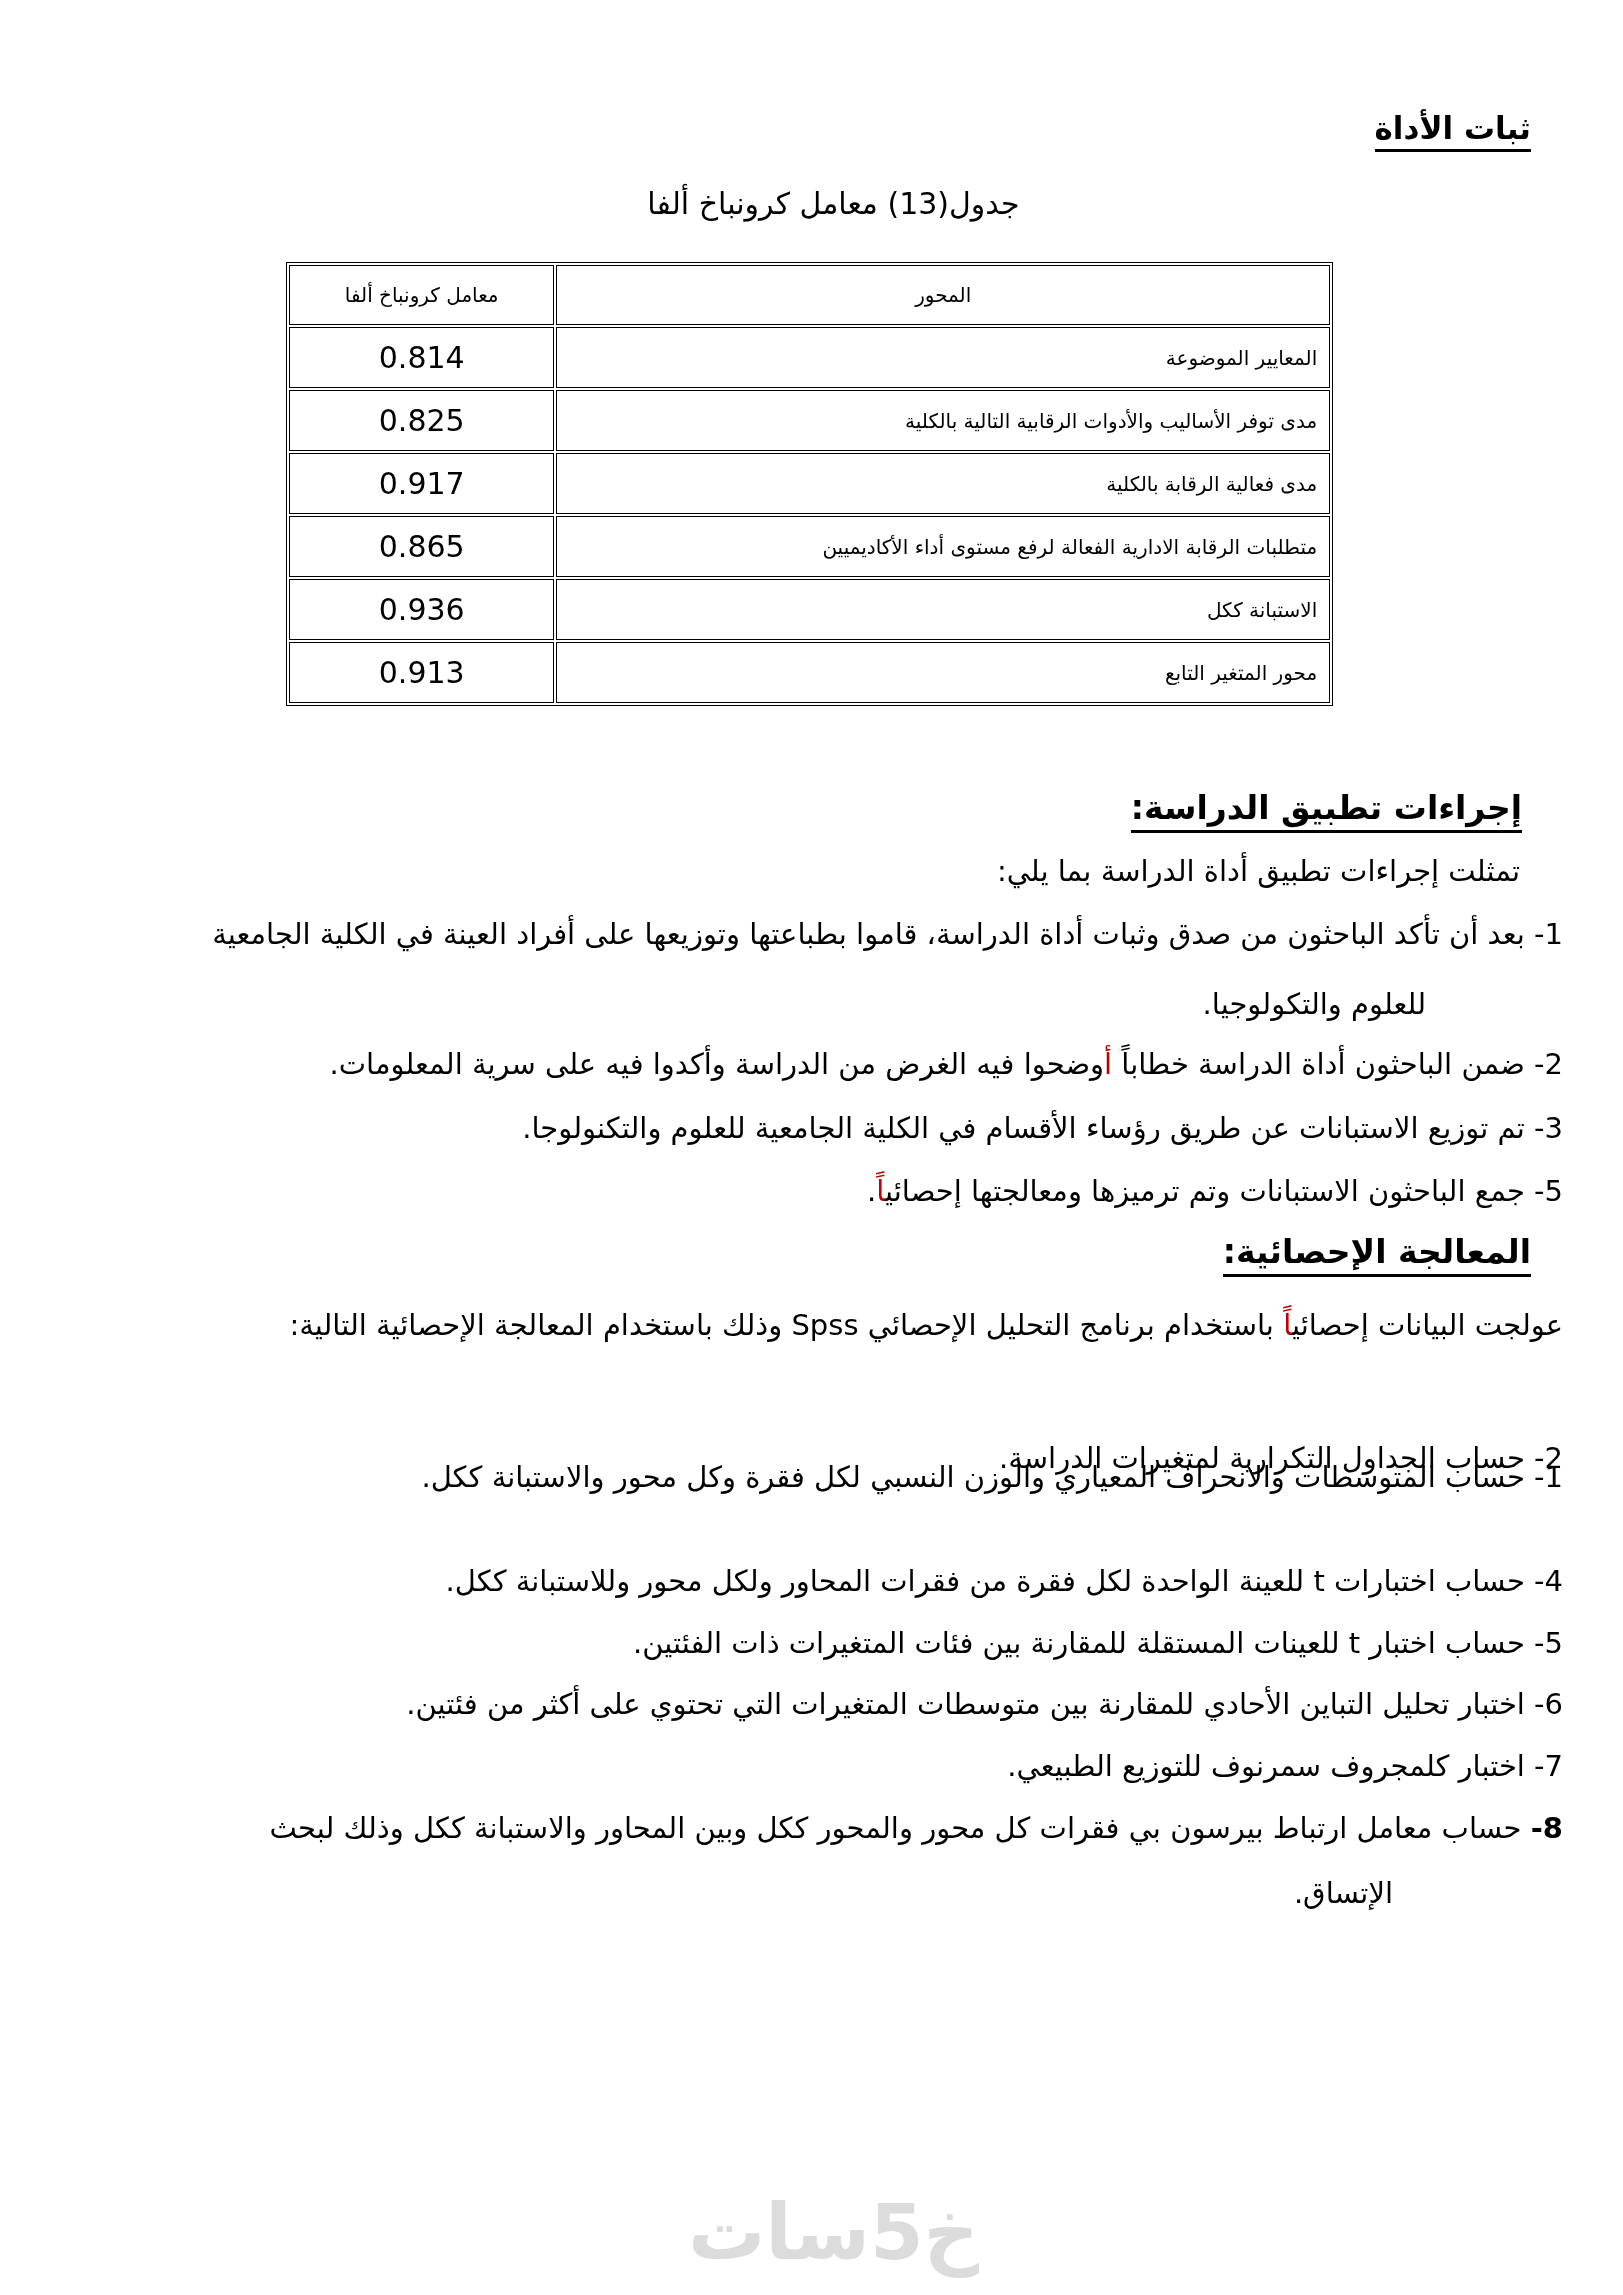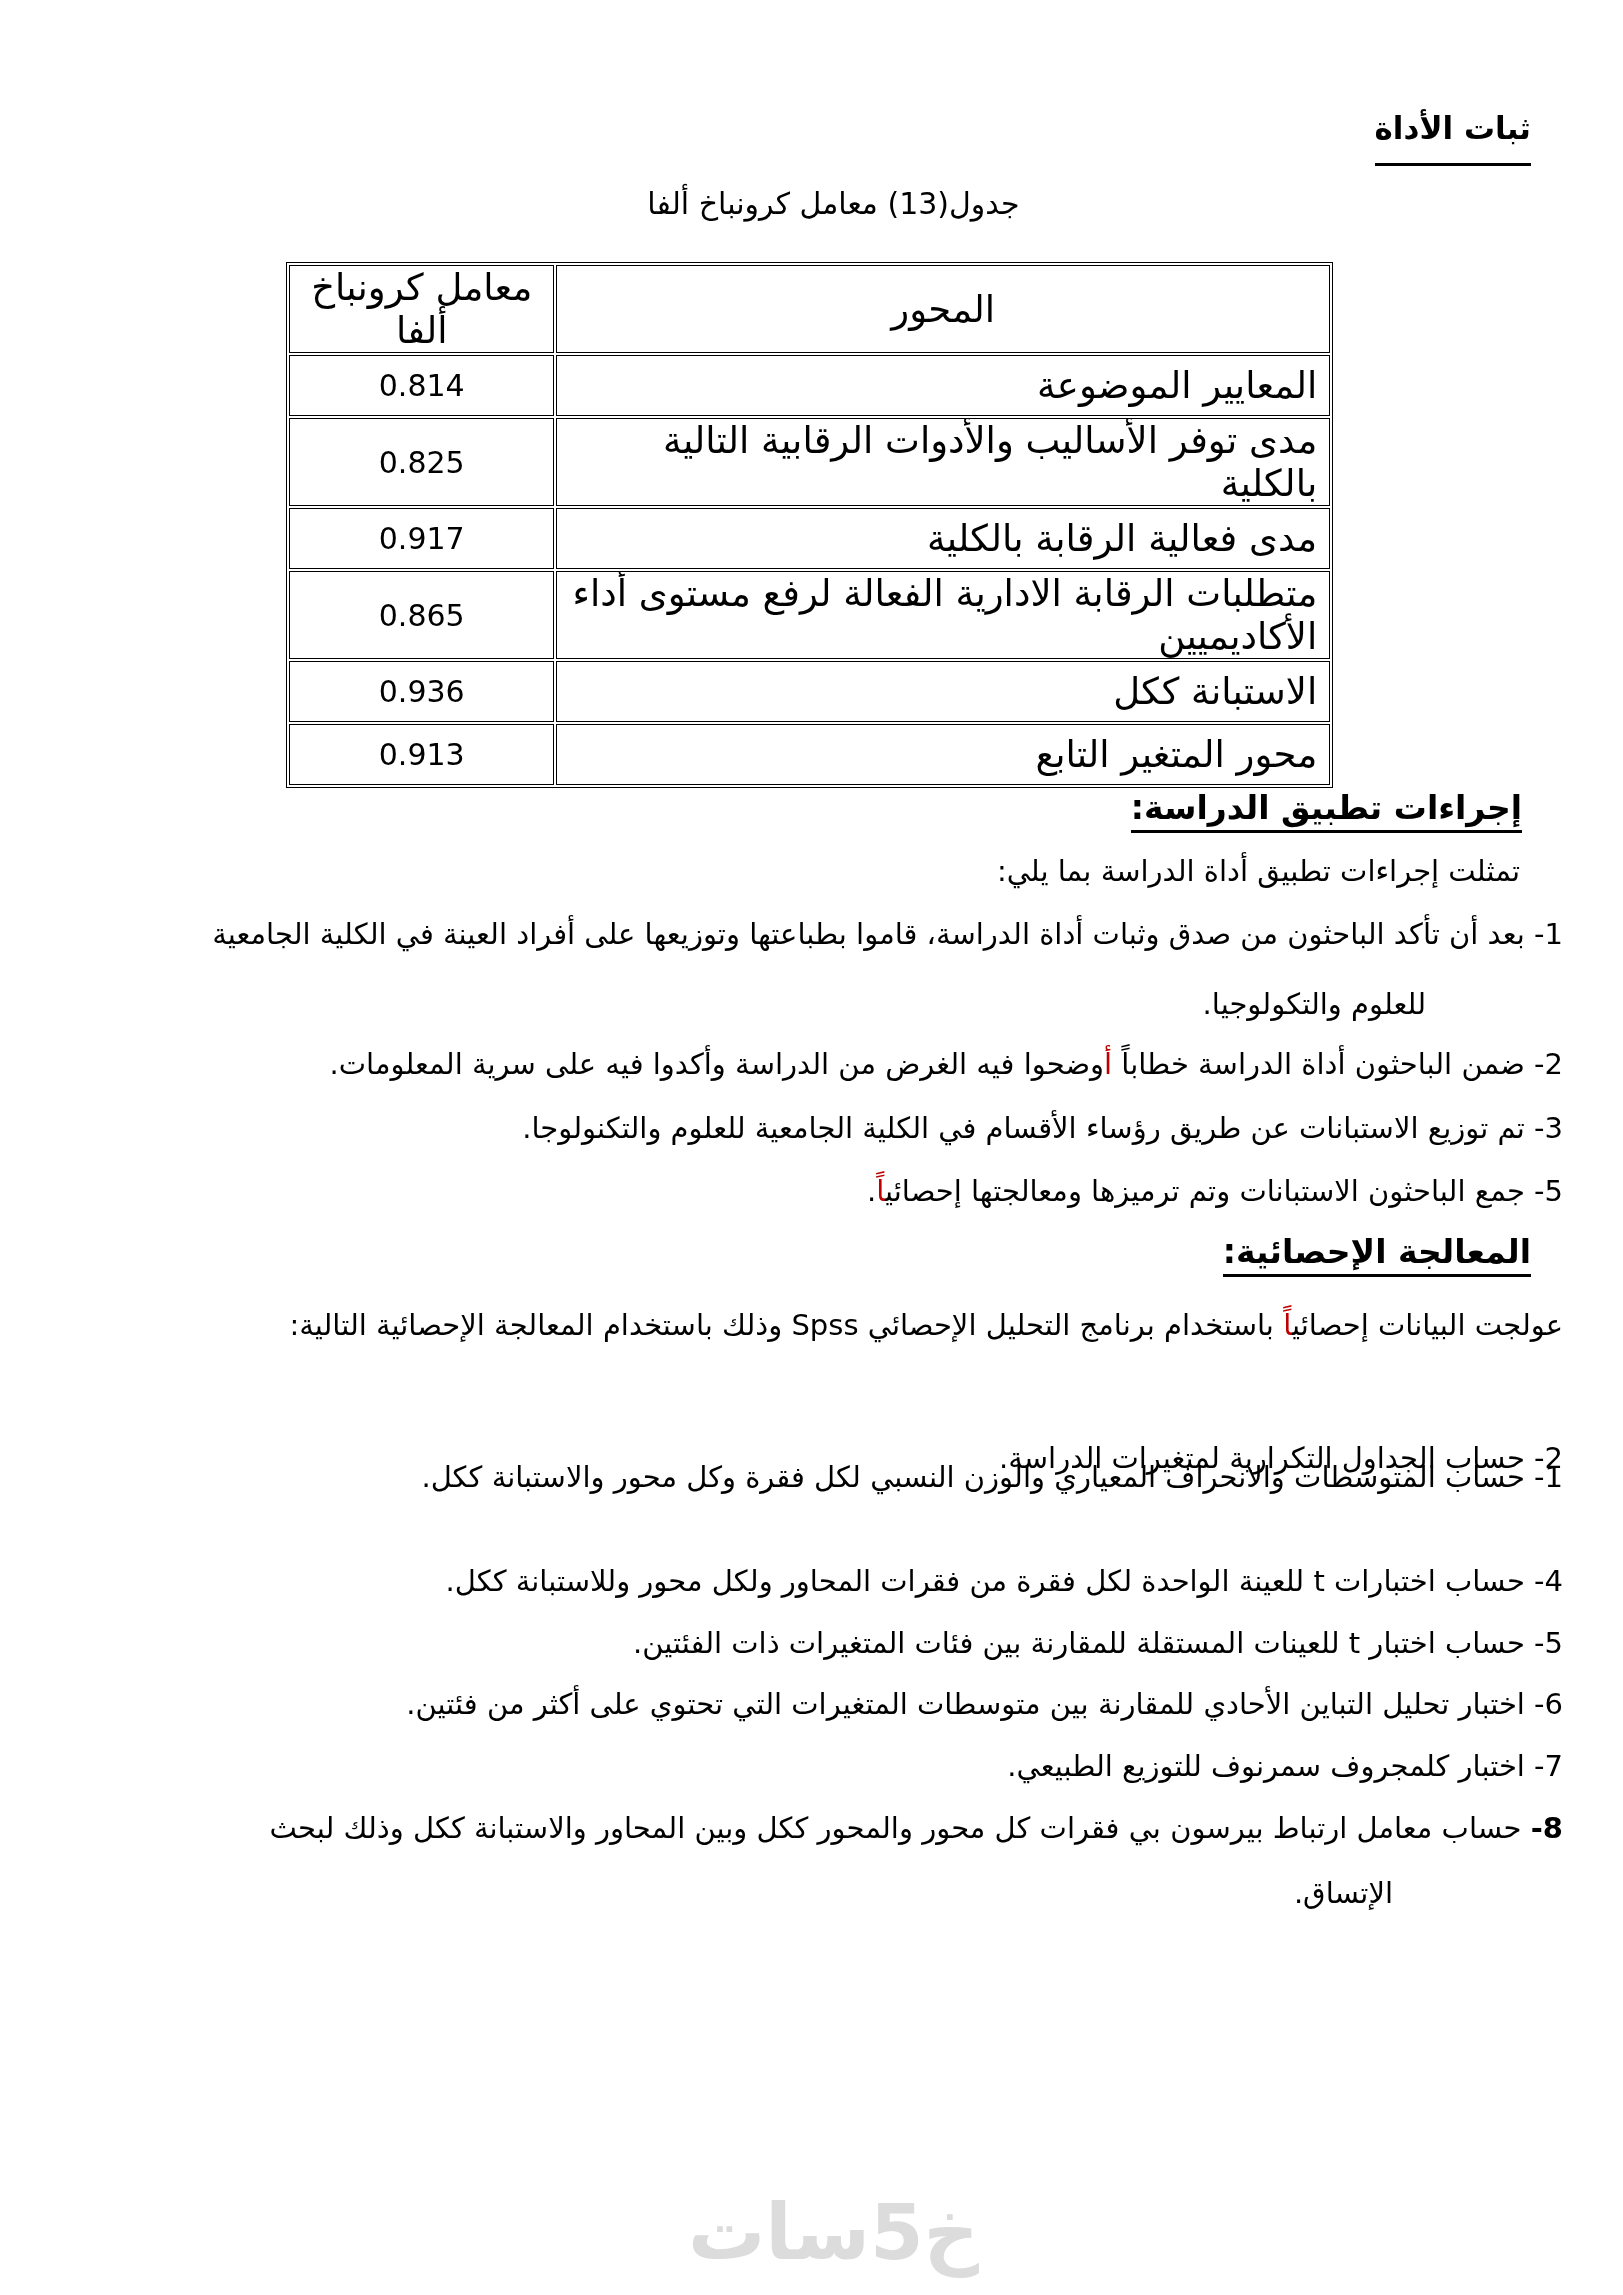--- a/index.html
+++ b/index.html
@@ -3,31 +3,31 @@
 <meta charset="utf-8">
 <style>
   html,body{margin:0;padding:0;background:#ffffff;}
   body{width:1623px;height:2295px;position:relative;overflow:hidden;
        font-family:"DejaVu Sans","Liberation Serif",sans-serif;color:#000;}
   .page{position:absolute;inset:0;direction:rtl;}
 
   .line{position:absolute;white-space:nowrap;font-size:29px;line-height:42px;direction:rtl;}
 
   .doc-title{position:absolute;top:110px;right:92px;font-size:31px;font-weight:bold;
-             border-bottom:3.3px solid #000;padding-bottom:17px;white-space:nowrap;}
+             border-bottom:3.3px solid #000;padding-bottom:3px;white-space:nowrap;}
   .section-heading{position:absolute;font-size:33px;font-weight:bold;
              border-bottom:3.3px solid #000;padding-bottom:2.6px;white-space:nowrap;}
   .table-caption{position:absolute;top:186px;left:0;right:0;text-align:center;
              font-size:30px;white-space:nowrap;padding-left:44px;}
 
   .alpha-table{position:absolute;top:262px;right:290px;width:1047px;
              border-collapse:separate;border-spacing:2px;border:1.3px solid #000;
              background:#fff;table-layout:fixed;}
   .alpha-table th,.alpha-table td{border:1.3px solid #000;font-weight:normal;
-             font-size:37px;padding:0 11.8px;overflow:hidden;}
+             font-size:20px;padding:0 11.8px;overflow:hidden;}
   .alpha-table th{height:58px;text-align:center;}
   .alpha-table td{height:59px;}
   .col-axis{width:752px;}
   .col-alpha{width:258px;}
   td.axis-cell{text-align:right;}
   td.alpha-cell{text-align:center;font-size:30px;direction:ltr;}
 
   .seg-r{color:#c00000;}
   .seg-b{font-weight:bold;}
 

